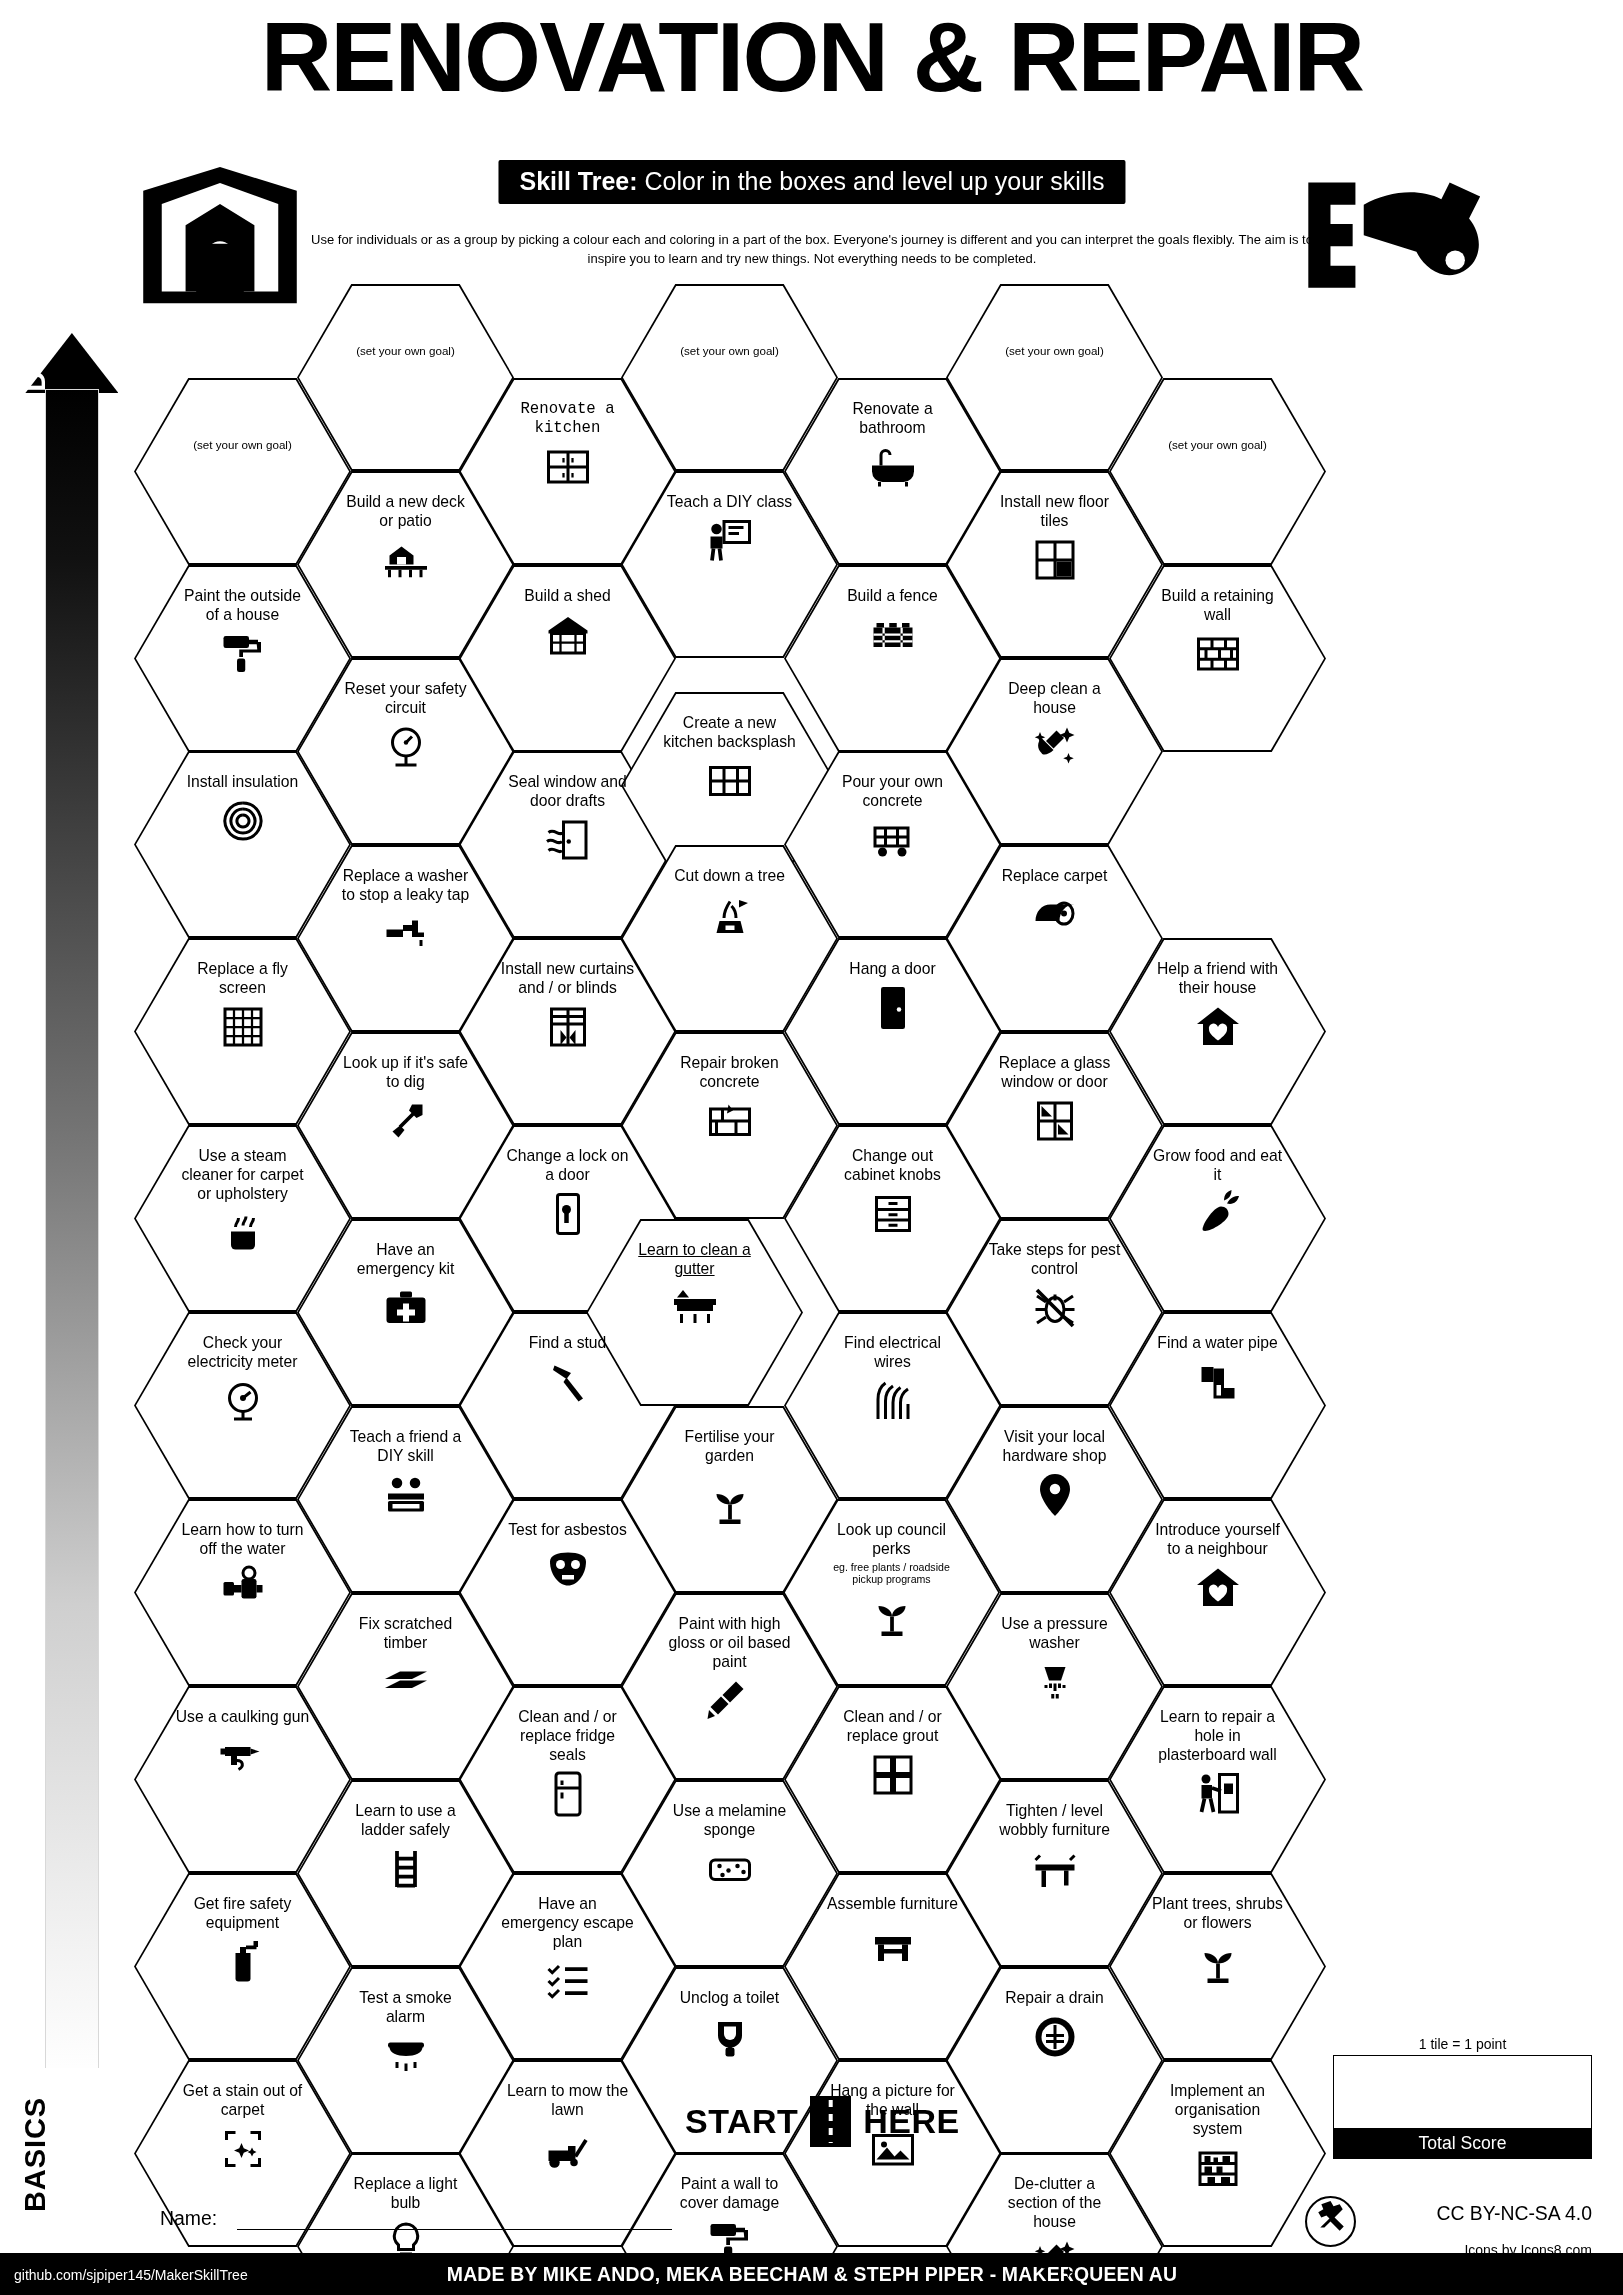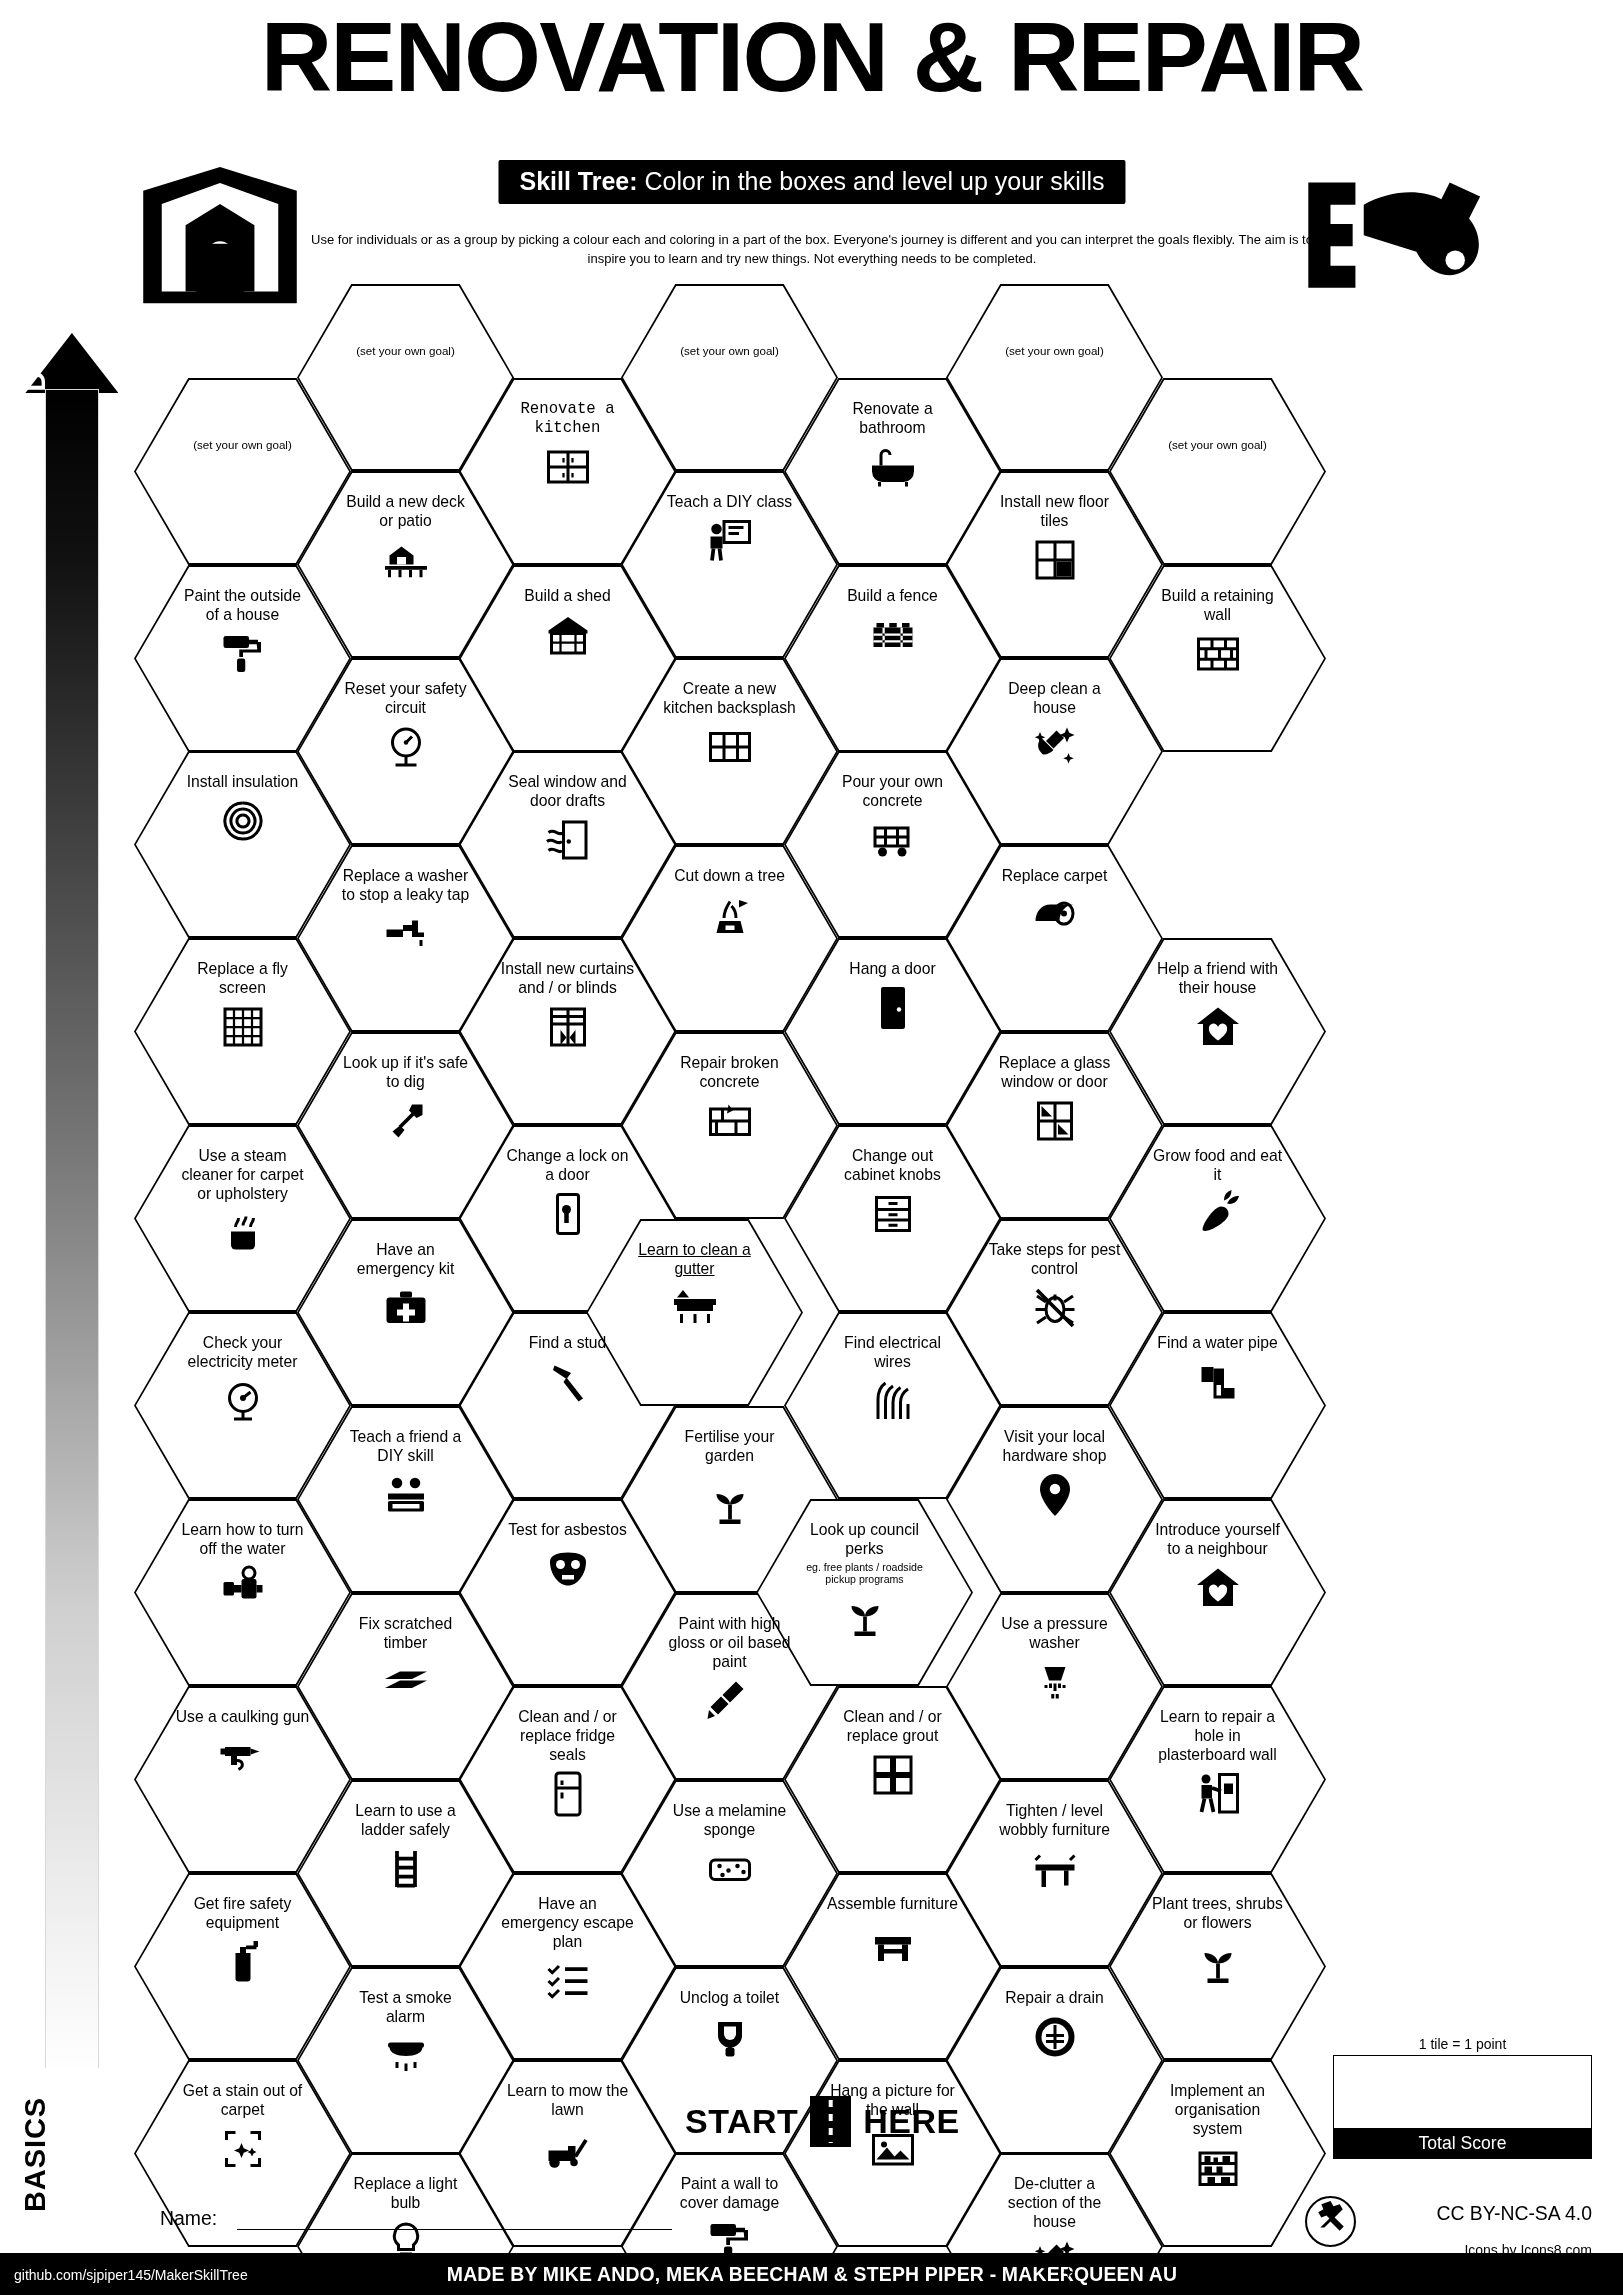--- a/index.html
+++ b/index.html
@@ -520,21 +520,21 @@
       <div class="ico">
         <svg viewBox="0 0 64 64">
           <rect x="24" y="6" width="34" height="28" fill="none" stroke="#000" stroke-width="4"></rect>
           <path stroke="#000" stroke-width="4" d="M30 14h20M30 22h14"></path>
           <circle cx="14" cy="16" r="7"></circle>
           <path d="M6 26h16v16H6z"></path>
           <path stroke="#000" stroke-width="5" d="M10 42l-2 16M18 42l2 16"></path>
         </svg>
       </div>
     </div>
-    <div class="hex" style="left: 621px; top: 658px;">
+    <div class="hex" style="left: 621px; top: 692px;">
       <div class="bg"></div>
       <div class="txt">Create a new kitchen backsplash</div>
       <div class="ico">
         <svg viewBox="0 0 64 64">
           <rect x="6" y="14" width="52" height="36" fill="none" stroke="#000" stroke-width="4"></rect>
           <path stroke="#000" stroke-width="4" d="M6 32h52M24 14v36M42 14v36"></path>
         </svg>
       </div>
     </div>
     <div class="hex" style="left: 621px; top: 845px;">
@@ -690,21 +690,21 @@
     </div>
     <div class="hex" style="left: 784px; top: 1312px;">
       <div class="bg"></div>
       <div class="txt">Find electrical wires</div>
       <div class="ico">
         <svg viewBox="0 0 64 64">
           <path fill="none" stroke="#000" stroke-width="4" d="M12 56V30c0-10 4-18 10-22M22 56V32c0-10 4-16 10-20M32 56V34c0-10 4-16 10-20M42 56V34c0-8 4-14 10-18M52 56V36"></path>
         </svg>
       </div>
     </div>
-    <div class="hex" style="left: 756px; top: 1499px;">
+    <div class="hex" style="left: 783px; top: 1499px;">
       <div class="bg"></div>
       <div class="txt">Look up council perks</div>
       <div class="sub">eg. free plants / roadside pickup programs</div>
       <div class="ico">
         <svg viewBox="0 0 64 64">
           <path d="M32 34c-10 0-18-6-18-14 10 0 18 6 18 14z"></path>
           <path d="M32 34c10 0 18-6 18-14-10 0-18 6-18 14z"></path>
           <path stroke="#000" stroke-width="5" fill="none" d="M32 34v20"></path>
           <path d="M18 54h28v6H18z"></path>
         </svg>

